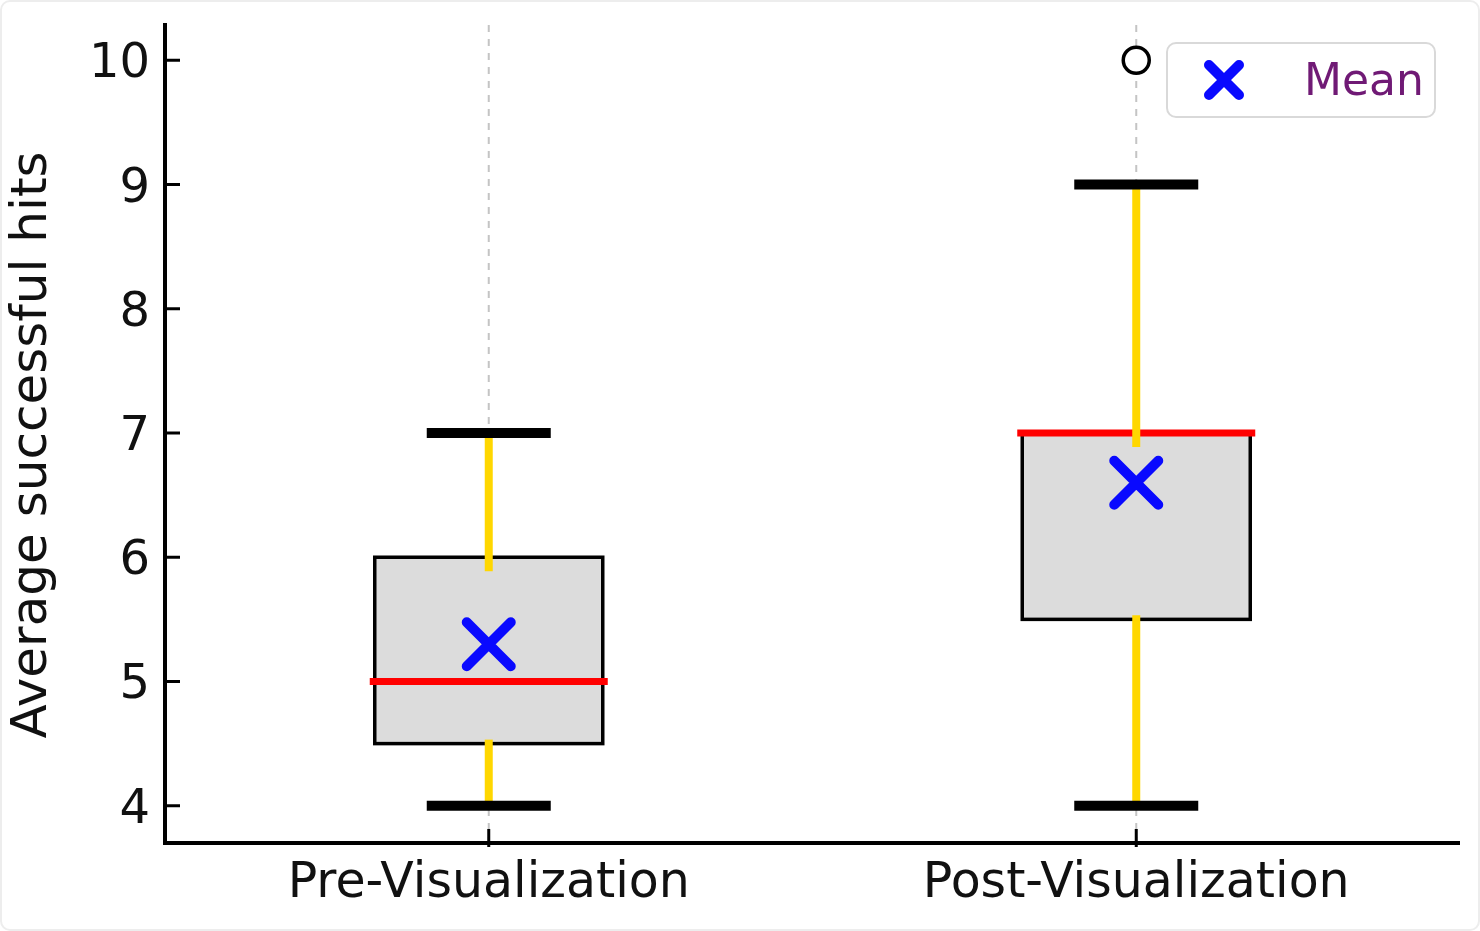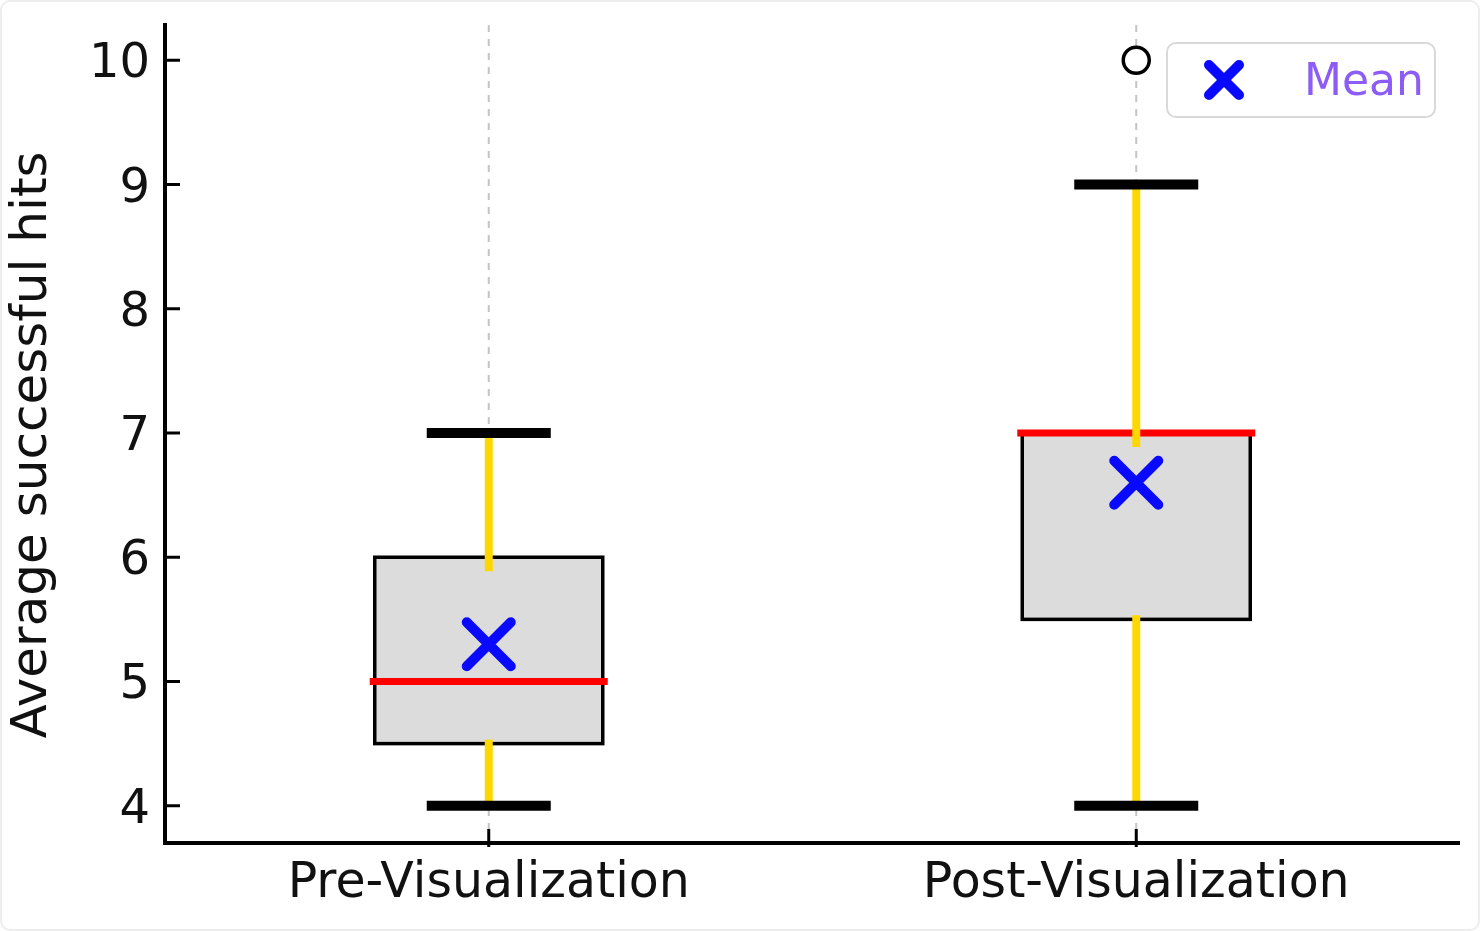--- a/index.html
+++ b/index.html
@@ -88,15 +88,15 @@
       <line x1="1074.25" y1="184.5151515151515" x2="1198.25" y2="184.5151515151515" stroke="#000000" stroke-width="10"></line>
       <line x1="1074.25" y1="805.7272727272727" x2="1198.25" y2="805.7272727272727" stroke="#000000" stroke-width="10"></line>
       <path d="M 1114.25 460.6969696969698 L 1158.25 504.6969696969698 M 1114.25 504.6969696969698 L 1158.25 460.6969696969698" fill="none" stroke="#0909ff" stroke-width="10" stroke-linecap="round"></path>
       <circle cx="1136.25" cy="60.272727272727366" r="13" fill="#ffffff" stroke="#000000" stroke-width="3.5"></circle>
     </svg>
 
   <div class="legend" style="border-color: rgb(217, 217, 217);">
     <svg class="legend-marker" width="48" height="48" viewBox="0 0 48 48">
       <path id="legend-x" d="M 9 9 L 39 39 M 9 39 L 39 9" fill="none" stroke="#0909ff" stroke-width="10" stroke-linecap="round"></path>
     </svg>
-    <span class="legend-label" style="color: #8b5cf6;">Mean</span>
+    <span class="legend-label" style="color: #701a75;">Mean</span>
   </div>
 </div>
 
 </body></html>

